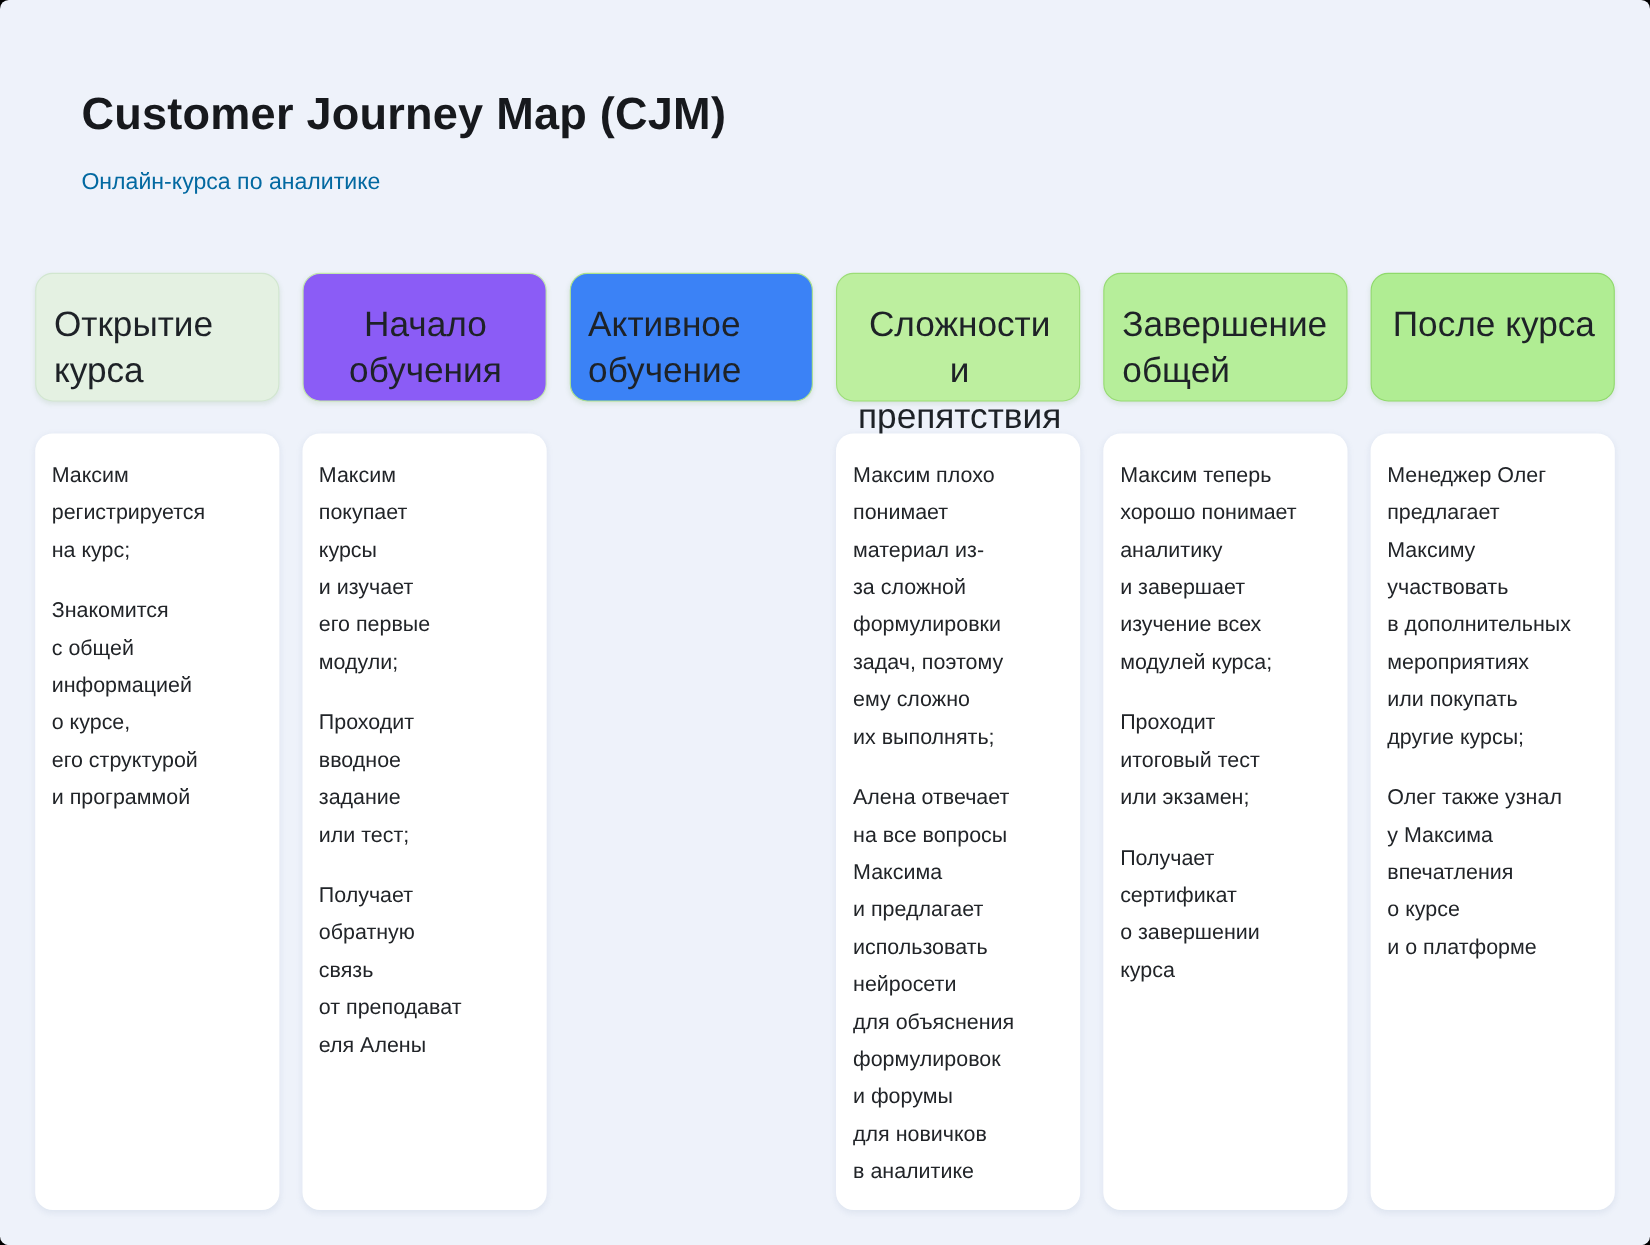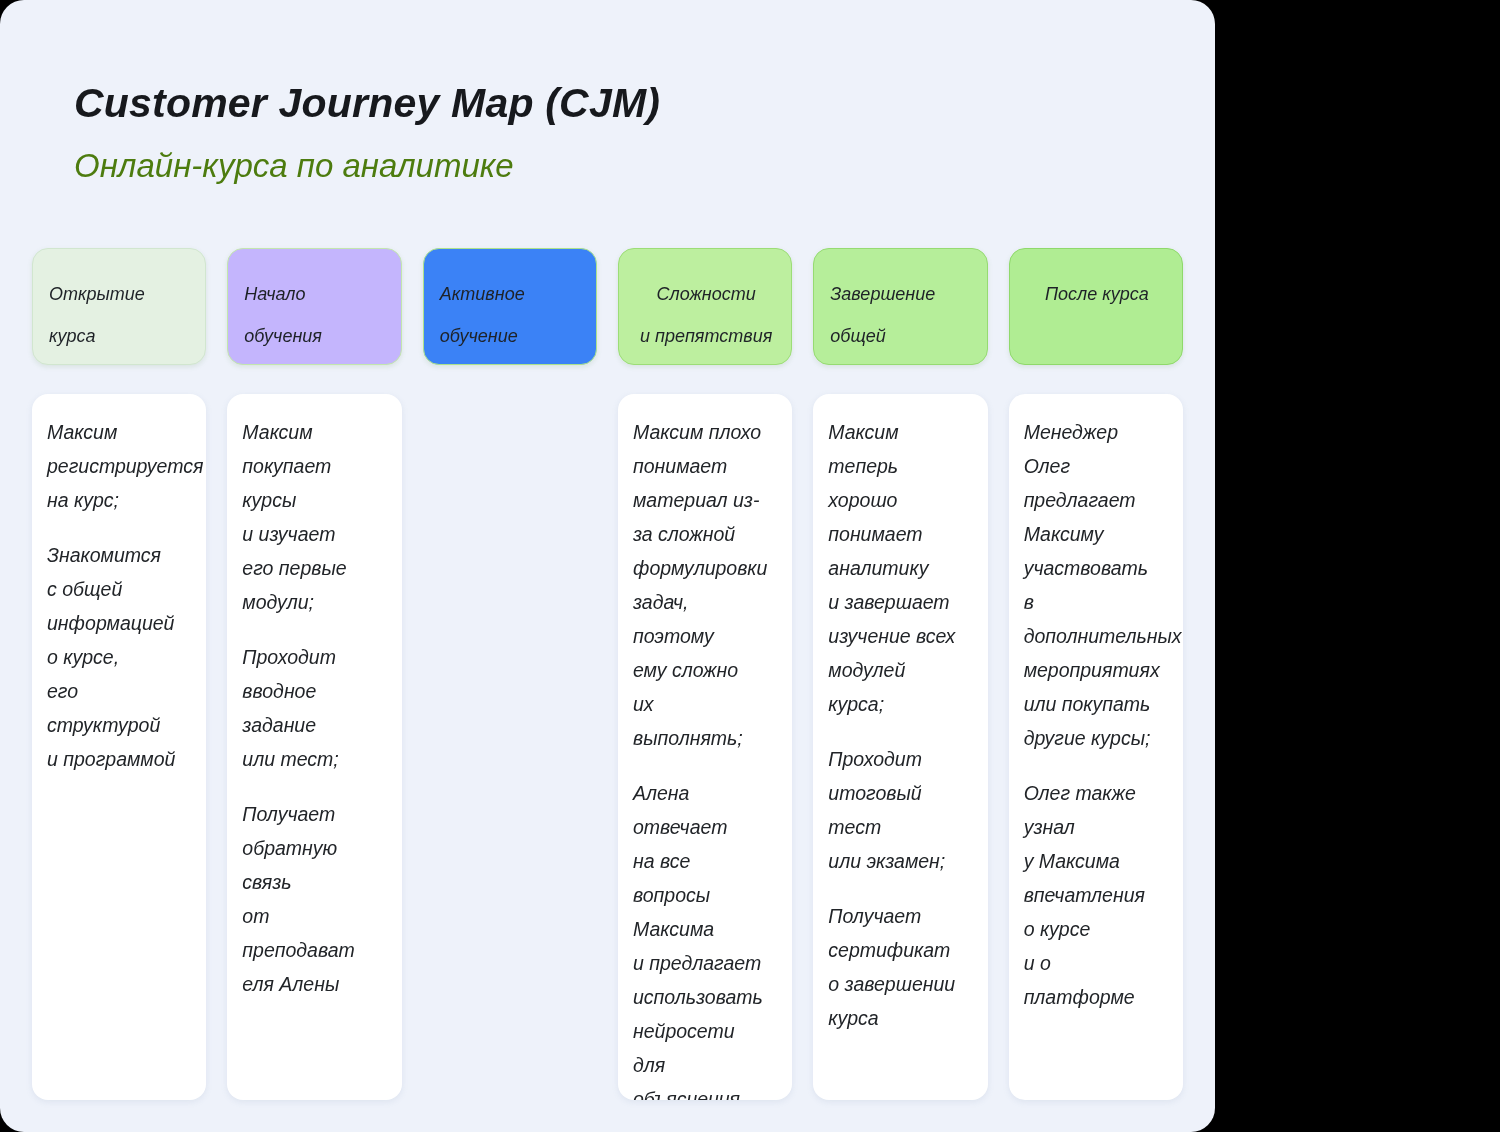--- a/index.html
+++ b/index.html
@@ -3,65 +3,64 @@
 <meta charset="utf-8">
 <style>
   html, body {
     margin: 0;
     padding: 0;
     background: #000;
     font-family: "Liberation Sans", "DejaVu Sans", sans-serif;
   }
   .panel {
     position: relative;
-    width: 1215px;
+    width: 1500px;
     height: 1132px;
     box-sizing: border-box;
     background: #eef2fa;
-    border-radius: 24px;
+    border-radius: 8px;
     overflow: hidden;
     padding: 0 32px;
-    font-style: italic;
   }
   .header-area {
     padding: 80px 0 0 42px;
   }
   .page-title {
     margin: 0;
     font-size: 41px;
     line-height: 46px;
     font-weight: 700;
     color: #17191d;
     letter-spacing: 0.2px;
   }
   .page-subtitle {
     margin: 22px 0 0 0;
-    font-size: 33px;
+    font-size: 21px;
     line-height: 36px;
     font-weight: 400;
-    color: #4d7c0f;
+    color: #0369a1;
   }
   .columns {
     display: flex;
     gap: 21px;
     margin-top: 64px;
   }
   .col {
     flex: 1;
     display: flex;
     flex-direction: column;
     min-width: 0;
   }
   .stage {
     box-sizing: border-box;
     height: 117px;
     border-radius: 16px;
     border: 1px solid rgba(110, 175, 95, 0.35);
     padding: 24px 14px 0 16px;
-    font-size: 18px;
+    font-size: 32px;
     line-height: 42px;
     color: #1e2227;
     white-space: pre-line;
     box-shadow: 0 2px 5px rgba(90, 140, 80, 0.14);
   }
   .card {
     box-sizing: border-box;
     margin-top: 29px;
     height: 706px;
     background: #ffffff;
@@ -96,21 +95,21 @@
 на курс;</p>
           <p>Знакомится
 с общей
 информацией
 о курсе,
 его структурой
 и программой</p>
         </div>
   </div>
       <div class="col">
-    <div class="stage" style="background: #c4b5fd; border-color: rgb(195, 230, 174);">Начало
+    <div class="stage" style="background: #8b5cf6; border-color: rgb(195, 230, 174); text-align: center;">Начало
 обучения</div>
     <div class="card">
           <p>Максим
 покупает
 курсы
 и изучает
 его первые
 модули;</p>
           <p>Проходит
 вводное

